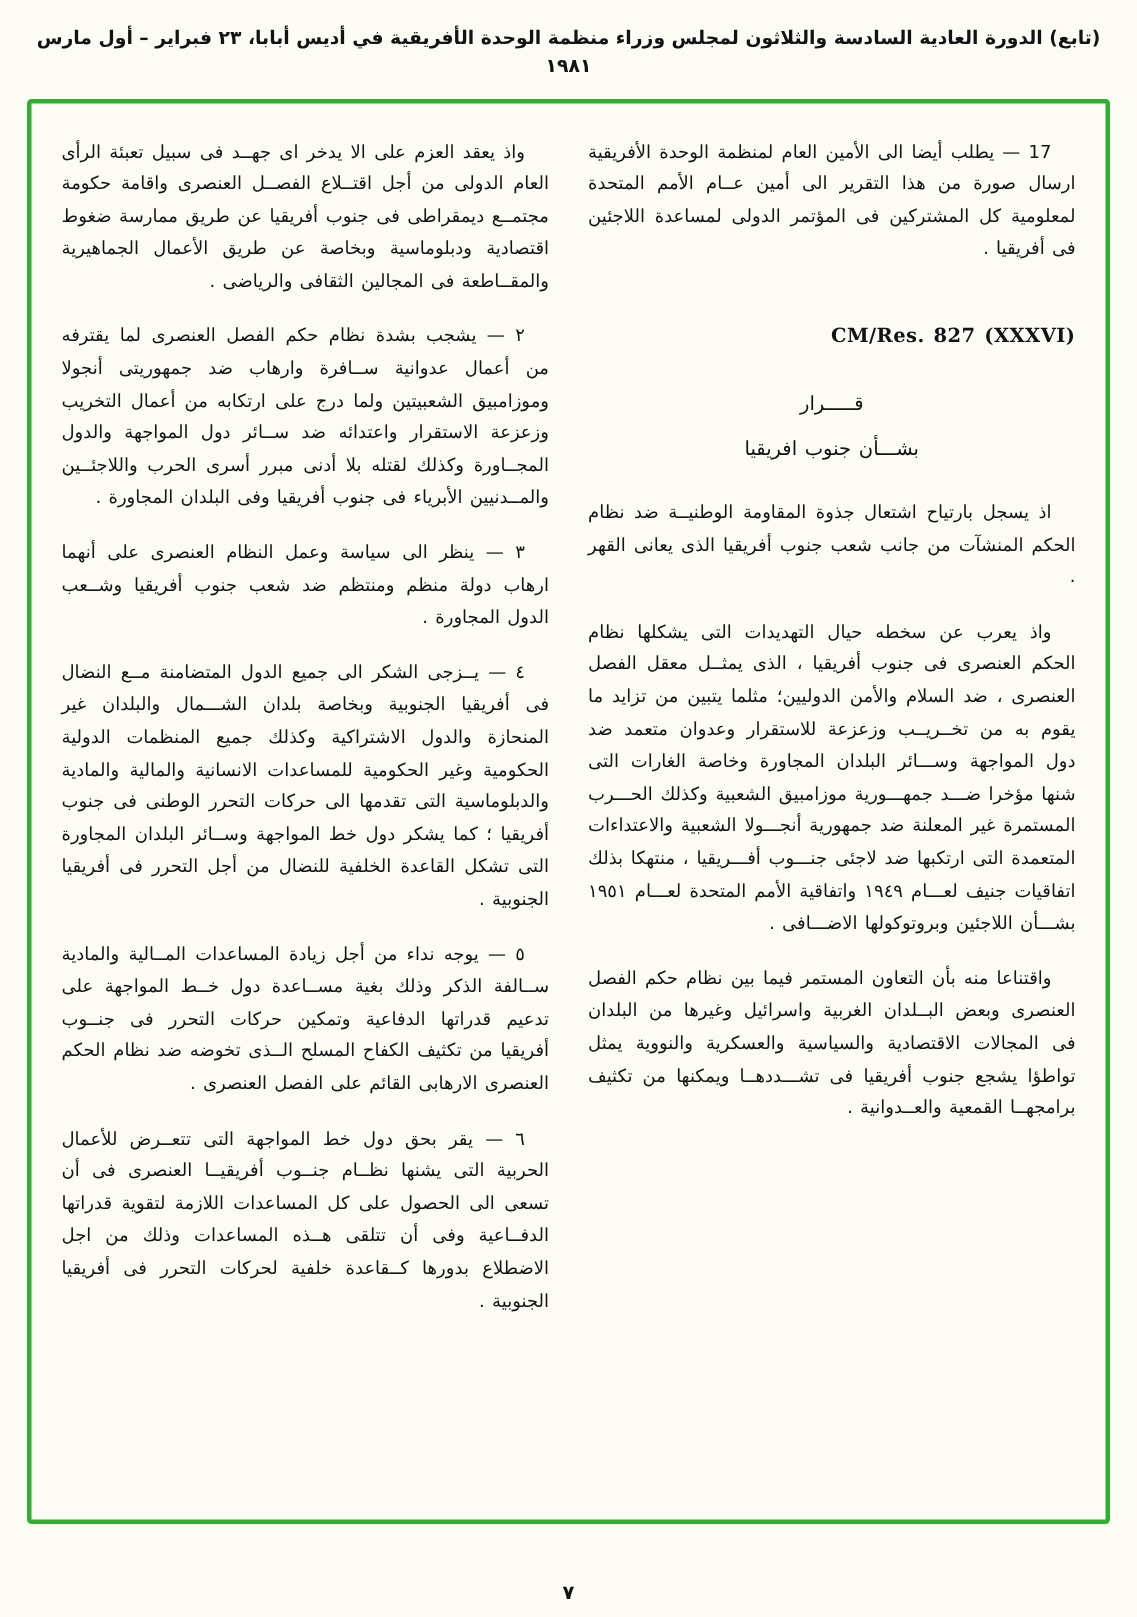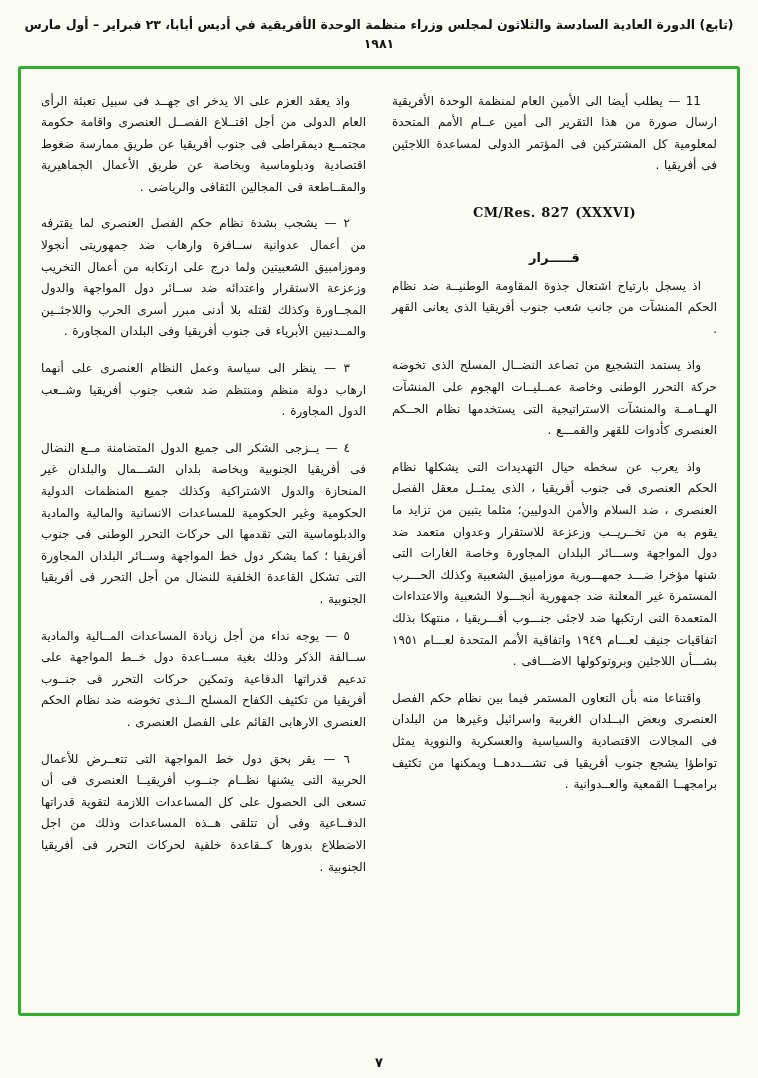--- a/index.html
+++ b/index.html
@@ -46,31 +46,31 @@
   .para {
     font-size: 12px;
     line-height: 1.8;
     text-align: justify;
     text-indent: 16px;
     margin-bottom: 15px;
     word-spacing: 1px;
   }
   .para.latin-heading {
     direction: ltr;
-    text-align: center;
+    text-align: right;
     font-weight: bold;
     font-size: 13px;
     text-indent: 0;
-    margin: 24px 0 22px 0;
+    margin: 36px 0 22px 0;
     font-family: "DejaVu Serif", serif;
     letter-spacing: 0.3px;
   }
   .para.center-bold {
     text-align: center;
-    font-weight: bold;
+    font-weight: normal;
     text-indent: 0;
     font-size: 13px;
     margin-bottom: 6px;
   }
   .para.center-bold.tight { margin-bottom: 20px; }
   .doc-footer {
     position: absolute;
     bottom: 8px;
     left: 0;
     width: 100%;
@@ -85,25 +85,25 @@
 <body>
 
 <div class="page">
 
   <header class="doc-header">
     <div class="header-title">(تابع) الدورة العادية السادسة والثلاثون لمجلس وزراء منظمة الوحدة الأفريقية في أديس أبابا، ٢٣ فبراير – أول مارس ١٩٨١</div>
   </header>
 
   <main class="content-frame" style="border-color: rgb(47, 174, 47);">
     <div class="col">
-        <p class="para">11 — يطلب أيضا الى الأمين العام لمنظمة الوحدة الأفريقية ارسال صورة من هذا التقرير الى أمين عــام الأمم المتحدة لمعلومية كل المشتركين فى المؤتمر الدولى لمساعدة اللاجئين فى أفريقيا .</p>
+        <p class="para">17 — يطلب أيضا الى الأمين العام لمنظمة الوحدة الأفريقية ارسال صورة من هذا التقرير الى أمين عــام الأمم المتحدة لمعلومية كل المشتركين فى المؤتمر الدولى لمساعدة اللاجئين فى أفريقيا .</p>
         <p class="para latin-heading">CM/Res. 827 (XXXVI)</p>
         <p class="para center-bold">قـــــرار</p>
+        <p class="para center-bold tight">بشـــأن جنوب افريقيا</p>
         <p class="para">اذ يسجل بارتياح اشتعال جذوة المقاومة الوطنيــة ضد نظام الحكم المنشآت من جانب شعب جنوب أفريقيا الذى يعانى القهر .</p>
-        <p class="para">واذ يستمد التشجيع من تصاعد النضــال المسلح الذى تخوضه حركة التحرر الوطنى وخاصة عمــليــات الهجوم على المنشآت الهــامــة والمنشآت الاستراتيجية التى يستخدمها نظام الحــكم العنصرى كأدوات للقهر والقمـــع .</p>
         <p class="para">واذ يعرب عن سخطه حيال التهديدات التى يشكلها نظام الحكم العنصرى فى جنوب أفريقيا ، الذى يمثــل معقل الفصل العنصرى ، ضد السلام والأمن الدوليين؛ مثلما يتبين من تزايد ما يقوم به من تخــريــب وزعزعة للاستقرار وعدوان متعمد ضد دول المواجهة وســـائر البلدان المجاورة وخاصة الغارات التى شنها مؤخرا ضـــد جمهـــورية موزامبيق الشعبية وكذلك الحـــرب المستمرة غير المعلنة ضد جمهورية أنجـــولا الشعبية والاعتداءات المتعمدة التى ارتكبها ضد لاجئى جنـــوب أفـــريقيا ، منتهكا بذلك اتفاقيات جنيف لعـــام ١٩٤٩ واتفاقية الأمم المتحدة لعـــام ١٩٥١ بشـــأن اللاجئين وبروتوكولها الاضـــافى .</p>
         <p class="para">واقتناعا منه بأن التعاون المستمر فيما بين نظام حكم الفصل العنصرى وبعض البــلدان الغربية واسرائيل وغيرها من البلدان فى المجالات الاقتصادية والسياسية والعسكرية والنووية يمثل تواطؤا يشجع جنوب أفريقيا فى تشـــددهــا ويمكنها من تكثيف برامجهــا القمعية والعــدوانية .</p>
       </div>
     <div class="col">
         <p class="para">واذ يعقد العزم على الا يدخر اى جهــد فى سبيل تعبئة الرأى العام الدولى من أجل اقتــلاع الفصــل العنصرى واقامة حكومة مجتمــع ديمقراطى فى جنوب أفريقيا عن طريق ممارسة ضغوط اقتصادية ودبلوماسية وبخاصة عن طريق الأعمال الجماهيرية والمقــاطعة فى المجالين الثقافى والرياضى .</p>
         <p class="para">٢ — يشجب بشدة نظام حكم الفصل العنصرى لما يقترفه من أعمال عدوانية ســافرة وارهاب ضد جمهوريتى أنجولا وموزامبيق الشعبيتين ولما درج على ارتكابه من أعمال التخريب وزعزعة الاستقرار واعتدائه ضد ســائر دول المواجهة والدول المجــاورة وكذلك لقتله بلا أدنى مبرر أسرى الحرب واللاجئــين والمــدنيين الأبرياء فى جنوب أفريقيا وفى البلدان المجاورة .</p>
         <p class="para">٣ — ينظر الى سياسة وعمل النظام العنصرى على أنهما ارهاب دولة منظم ومنتظم ضد شعب جنوب أفريقيا وشــعب الدول المجاورة .</p>
         <p class="para">٤ — يــزجى الشكر الى جميع الدول المتضامنة مــع النضال فى أفريقيا الجنوبية وبخاصة بلدان الشـــمال والبلدان غير المنحازة والدول الاشتراكية وكذلك جميع المنظمات الدولية الحكومية وغير الحكومية للمساعدات الانسانية والمالية والمادية والدبلوماسية التى تقدمها الى حركات التحرر الوطنى فى جنوب أفريقيا ؛ كما يشكر دول خط المواجهة وســائر البلدان المجاورة التى تشكل القاعدة الخلفية للنضال من أجل التحرر فى أفريقيا الجنوبية .</p>
         <p class="para">٥ — يوجه نداء من أجل زيادة المساعدات المــالية والمادية ســالفة الذكر وذلك بغية مســاعدة دول خــط المواجهة على تدعيم قدراتها الدفاعية وتمكين حركات التحرر فى جنــوب أفريقيا من تكثيف الكفاح المسلح الــذى تخوضه ضد نظام الحكم العنصرى الارهابى القائم على الفصل العنصرى .</p>
         <p class="para">٦ — يقر بحق دول خط المواجهة التى تتعــرض للأعمال الحربية التى يشنها نظــام جنــوب أفريقيــا العنصرى فى أن تسعى الى الحصول على كل المساعدات اللازمة لتقوية قدراتها الدفــاعية وفى أن تتلقى هــذه المساعدات وذلك من اجل الاضطلاع بدورها كــقاعدة خلفية لحركات التحرر فى أفريقيا الجنوبية .</p>

